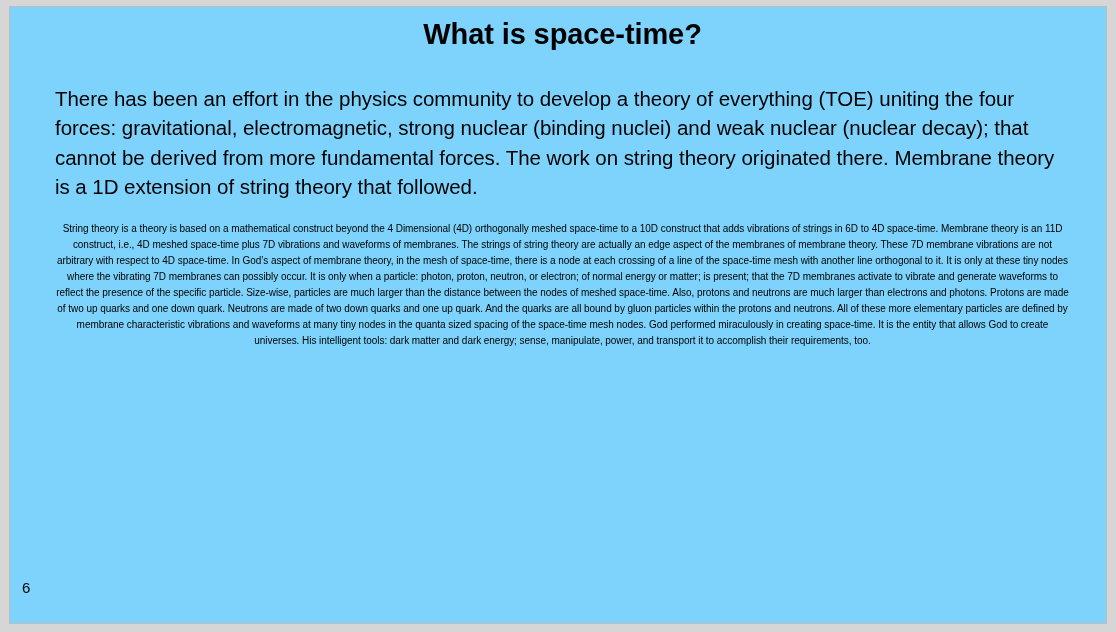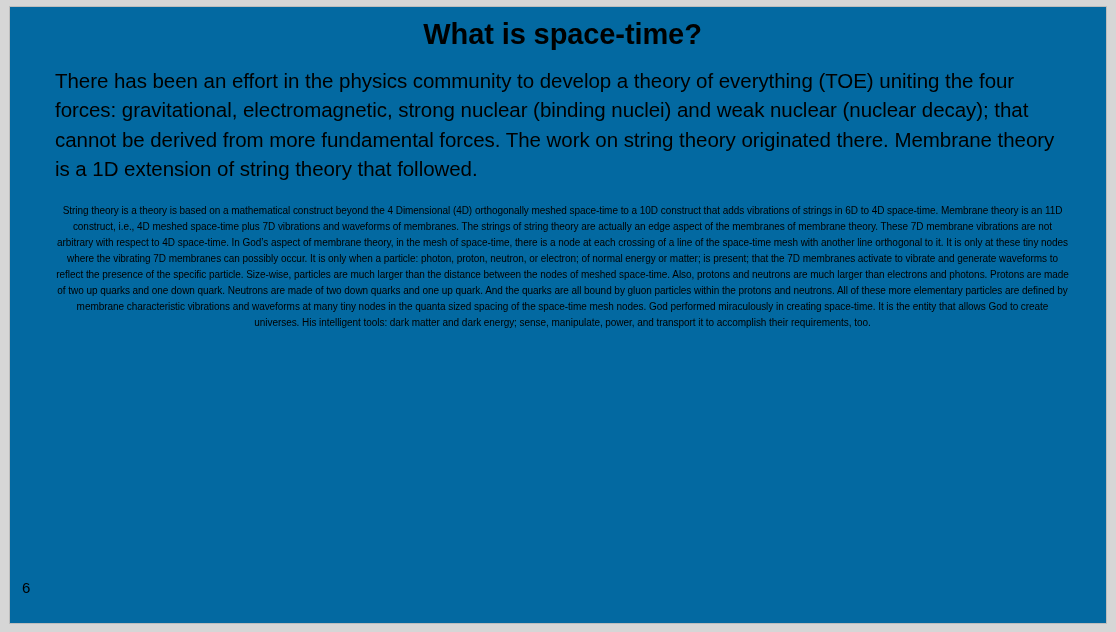--- a/index.html
+++ b/index.html
@@ -21,21 +21,21 @@
     height: 632px;
     background: #d6d6d6;
     box-sizing: border-box;
   }
   .slide {
     position: absolute;
     left: 9px;
     top: 6px;
     width: 1098px;
     height: 618px;
-    background: #0369a1;
+    background: #7dd3fc;
     border: 1px solid #bdbdbd;
     box-sizing: border-box;
   }
   .slide-number {
     position: absolute;
     left: 12px;
     top: 572px;
     font-size: 15px;
     color: #000000;
     font-family: "Liberation Sans", sans-serif;
@@ -51,21 +51,21 @@
     font-size: 29px;
     font-weight: bold;
     color: #000000;
     line-height: 1.22;
     letter-spacing: -0.1px;
   }
   .title .line2 {
     display: block;
   }
   .para-lead {
-    margin-top: 14px;
+    margin-top: 32px;
     font-size: 20.5px;
     color: #000000;
     line-height: 1.42;
     text-align: left;
     letter-spacing: -0.05px;
   }
   .para-body {
     margin-top: 11px;
     font-size: 10px;
     color: #000000;

